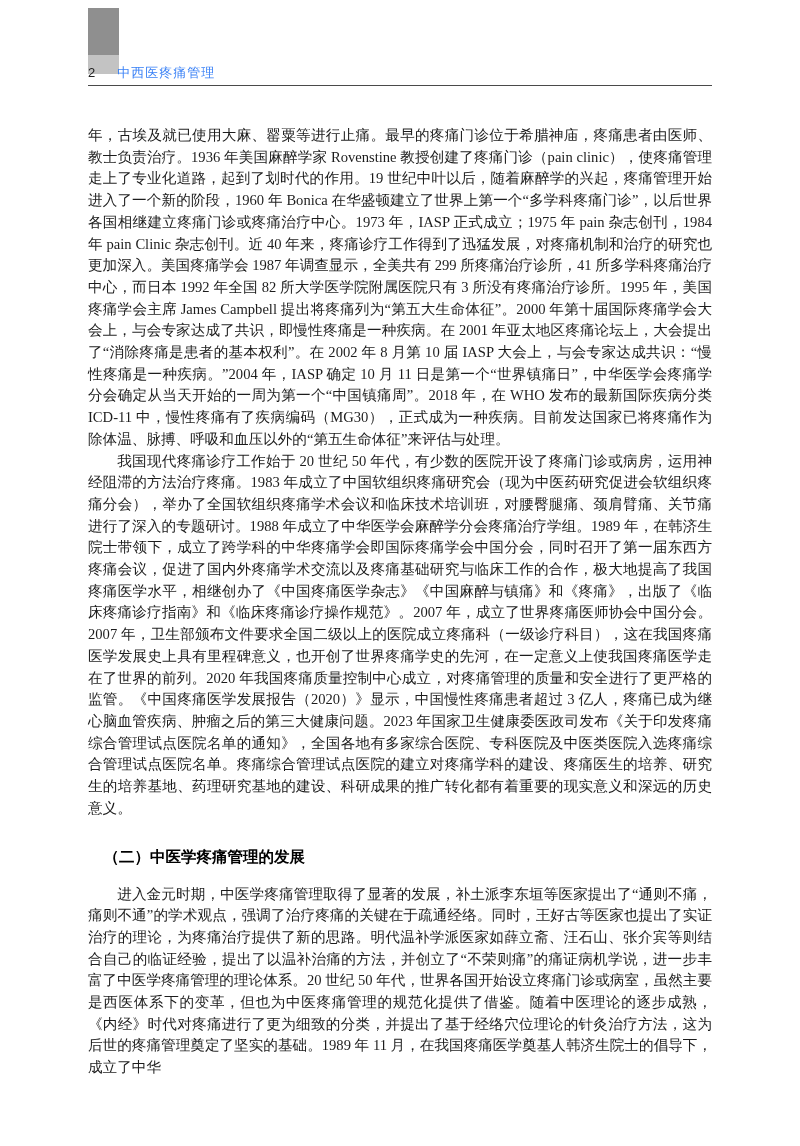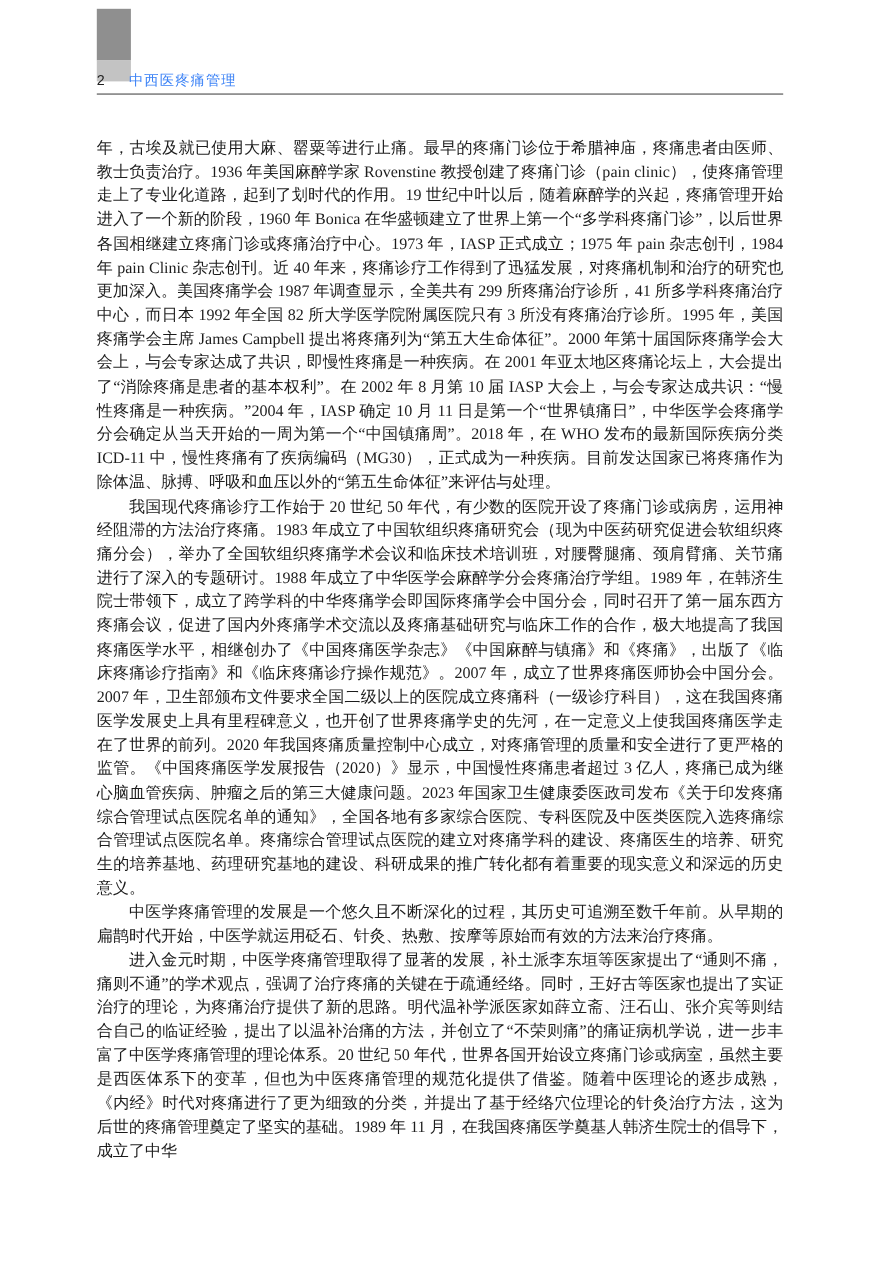--- a/index.html
+++ b/index.html
@@ -102,17 +102,17 @@
   </div>
 
   <div class="running-header">
     <span class="page-number">2</span>
     <span class="running-title">中西医疼痛管理</span>
   </div>
 
   <div class="text-column">
     <p>年，古埃及就已使用大麻、罂粟等进行止痛。最早的疼痛门诊位于希腊神庙，疼痛患者由医师、教士负责治疗。1936 年美国麻醉学家 Rovenstine 教授创建了疼痛门诊（pain clinic），使疼痛管理走上了专业化道路，起到了划时代的作用。19 世纪中叶以后，随着麻醉学的兴起，疼痛管理开始进入了一个新的阶段，1960 年 Bonica 在华盛顿建立了世界上第一个“多学科疼痛门诊”，以后世界各国相继建立疼痛门诊或疼痛治疗中心。1973 年，IASP 正式成立；1975 年 pain 杂志创刊，1984 年 pain Clinic 杂志创刊。近 40 年来，疼痛诊疗工作得到了迅猛发展，对疼痛机制和治疗的研究也更加深入。美国疼痛学会 1987 年调查显示，全美共有 299 所疼痛治疗诊所，41 所多学科疼痛治疗中心，而日本 1992 年全国 82 所大学医学院附属医院只有 3 所没有疼痛治疗诊所。1995 年，美国疼痛学会主席 James Campbell 提出将疼痛列为“第五大生命体征”。2000 年第十届国际疼痛学会大会上，与会专家达成了共识，即慢性疼痛是一种疾病。在 2001 年亚太地区疼痛论坛上，大会提出了“消除疼痛是患者的基本权利”。在 2002 年 8 月第 10 届 IASP 大会上，与会专家达成共识：“慢性疼痛是一种疾病。”2004 年，IASP 确定 10 月 11 日是第一个“世界镇痛日”，中华医学会疼痛学分会确定从当天开始的一周为第一个“中国镇痛周”。2018 年，在 WHO 发布的最新国际疾病分类 ICD-11 中，慢性疼痛有了疾病编码（MG30），正式成为一种疾病。目前发达国家已将疼痛作为除体温、脉搏、呼吸和血压以外的“第五生命体征”来评估与处理。</p>
     <p class="indent">我国现代疼痛诊疗工作始于 20 世纪 50 年代，有少数的医院开设了疼痛门诊或病房，运用神经阻滞的方法治疗疼痛。1983 年成立了中国软组织疼痛研究会（现为中医药研究促进会软组织疼痛分会），举办了全国软组织疼痛学术会议和临床技术培训班，对腰臀腿痛、颈肩臂痛、关节痛进行了深入的专题研讨。1988 年成立了中华医学会麻醉学分会疼痛治疗学组。1989 年，在韩济生院士带领下，成立了跨学科的中华疼痛学会即国际疼痛学会中国分会，同时召开了第一届东西方疼痛会议，促进了国内外疼痛学术交流以及疼痛基础研究与临床工作的合作，极大地提高了我国疼痛医学水平，相继创办了《中国疼痛医学杂志》《中国麻醉与镇痛》和《疼痛》，出版了《临床疼痛诊疗指南》和《临床疼痛诊疗操作规范》。2007 年，成立了世界疼痛医师协会中国分会。2007 年，卫生部颁布文件要求全国二级以上的医院成立疼痛科（一级诊疗科目），这在我国疼痛医学发展史上具有里程碑意义，也开创了世界疼痛学史的先河，在一定意义上使我国疼痛医学走在了世界的前列。2020 年我国疼痛质量控制中心成立，对疼痛管理的质量和安全进行了更严格的监管。《中国疼痛医学发展报告（2020）》显示，中国慢性疼痛患者超过 3 亿人，疼痛已成为继心脑血管疾病、肿瘤之后的第三大健康问题。2023 年国家卫生健康委医政司发布《关于印发疼痛综合管理试点医院名单的通知》，全国各地有多家综合医院、专科医院及中医类医院入选疼痛综合管理试点医院名单。疼痛综合管理试点医院的建立对疼痛学科的建设、疼痛医生的培养、研究生的培养基地、药理研究基地的建设、科研成果的推广转化都有着重要的现实意义和深远的历史意义。</p>
-    <p class="indent">中医学疼痛管理的发展是一个悠久且不断深化的过程，其历史可追溯至数千年前。从早期的扁鹊时代开始，中医学就运用砭石、针灸、热敷、按摩等原始而有效的方法来治疗疼痛。</p>
+    <h3 class="section-heading">（二）中医学疼痛管理的发展</h3>
     <p class="indent">进入金元时期，中医学疼痛管理取得了显著的发展，补土派李东垣等医家提出了“通则不痛，痛则不通”的学术观点，强调了治疗疼痛的关键在于疏通经络。同时，王好古等医家也提出了实证治疗的理论，为疼痛治疗提供了新的思路。明代温补学派医家如薛立斋、汪石山、张介宾等则结合自己的临证经验，提出了以温补治痛的方法，并创立了“不荣则痛”的痛证病机学说，进一步丰富了中医学疼痛管理的理论体系。20 世纪 50 年代，世界各国开始设立疼痛门诊或病室，虽然主要是西医体系下的变革，但也为中医疼痛管理的规范化提供了借鉴。随着中医理论的逐步成熟，《内经》时代对疼痛进行了更为细致的分类，并提出了基于经络穴位理论的针灸治疗方法，这为后世的疼痛管理奠定了坚实的基础。1989 年 11 月，在我国疼痛医学奠基人韩济生院士的倡导下，成立了中华</p>
   </div>
 
 </div>
 
 </body></html>

